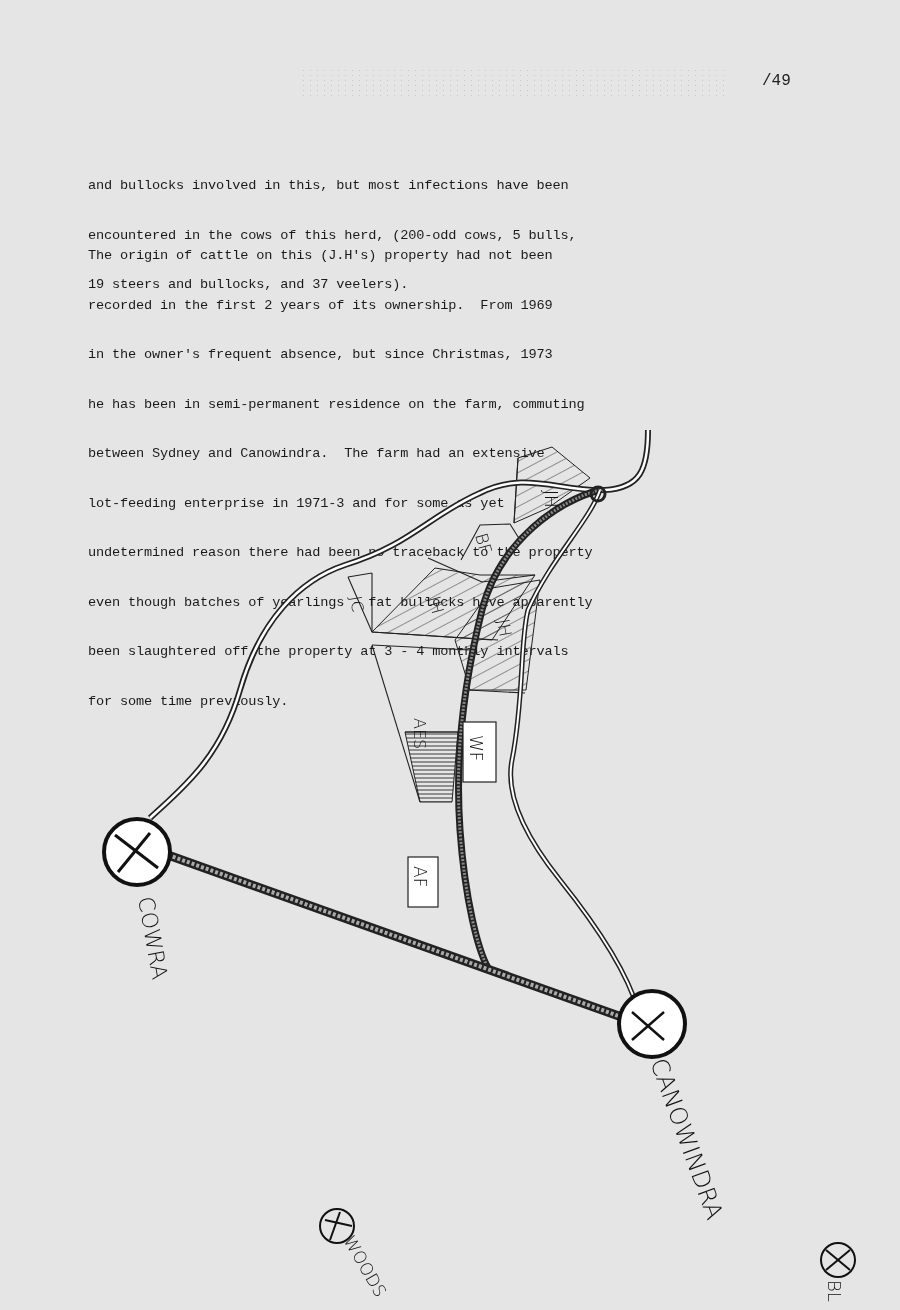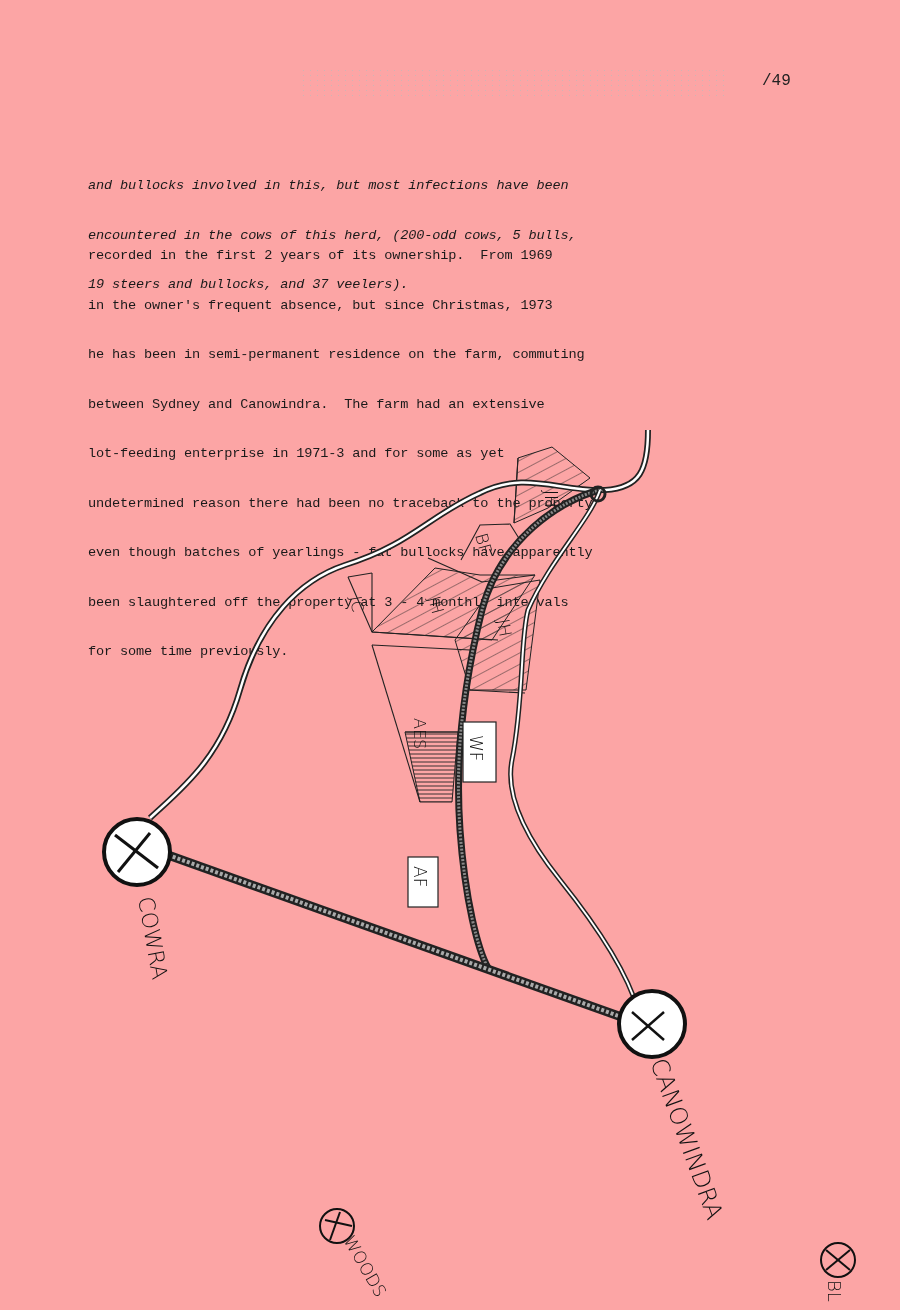--- a/index.html
+++ b/index.html
@@ -1,34 +1,34 @@
 <!DOCTYPE html>
 <html><head>
   <meta charset="utf-8">
   <style>
     html, body { margin: 0; padding: 0; background: #ffffff; }
     body { width: 900px; height: 1310px; position: relative; overflow: hidden; }
-    .page { position: absolute; left: 0; top: 0; width: 900px; height: 1310px; background: #fca5a5; }
+    .page { position: absolute; left: 0; top: 0; width: 900px; height: 1310px; background: #e5e5e5; }
     .page-number {
       position: absolute; left: 762px; top: 72px;
       font-family: "Liberation Mono", "DejaVu Sans Mono", monospace;
       font-size: 16px; color: #222;
     }
     .smudge {
       position: absolute; left: 300px; top: 68px; width: 430px; height: 30px;
       background-image: radial-gradient(#bbb 0.6px, transparent 0.9px);
       background-size: 7px 5px; opacity: 0.7;
     }
     .para {
       position: absolute; left: 88px;
       font-family: "Liberation Mono", "DejaVu Sans Mono", monospace;
       font-size: 13.6px; line-height: 16.5px; color: #1a1a1a;
       white-space: pre; letter-spacing: -0.15px;
     }
-    .para1 { top: 145px; font-style: italic; }
+    .para1 { top: 145px; }
     .para2 { top: 215px; }
     .line { display: block; }
     .map { position: absolute; left: 0; top: 420px; width: 900px; height: 890px; }
     .map text {
       font-family: "DejaVu Sans", sans-serif; fill: #111; font-weight: 300;
     }
   </style>
 </head>
 <body>
 
@@ -37,20 +37,21 @@
   <div class="smudge"></div>
   <div class="page-number">/49</div>
 
   <div class="para para1">
     <span class="line">and bullocks involved in this, but most infections have been</span>
     <span class="line">encountered in the cows of this herd, (200-odd cows, 5 bulls,</span>
     <span class="line">19 steers and bullocks, and 37 veelers).</span>
   </div>
 
   <div class="para para2">
+    <span class="line">The origin of cattle on this (J.H's) property had not been</span>
     <span class="line">recorded in the first 2 years of its ownership.  From 1969</span>
     <span class="line">in the owner's frequent absence, but since Christmas, 1973</span>
     <span class="line">he has been in semi-permanent residence on the farm, commuting</span>
     <span class="line">between Sydney and Canowindra.  The farm had an extensive</span>
     <span class="line">lot-feeding enterprise in 1971-3 and for some as yet</span>
     <span class="line">undetermined reason there had been no traceback to the property</span>
     <span class="line">even though batches of yearlings - fat bullocks have apparently</span>
     <span class="line">been slaughtered off the property at 3 - 4 monthly intervals</span>
     <span class="line">for some time previously.</span>
   </div>

